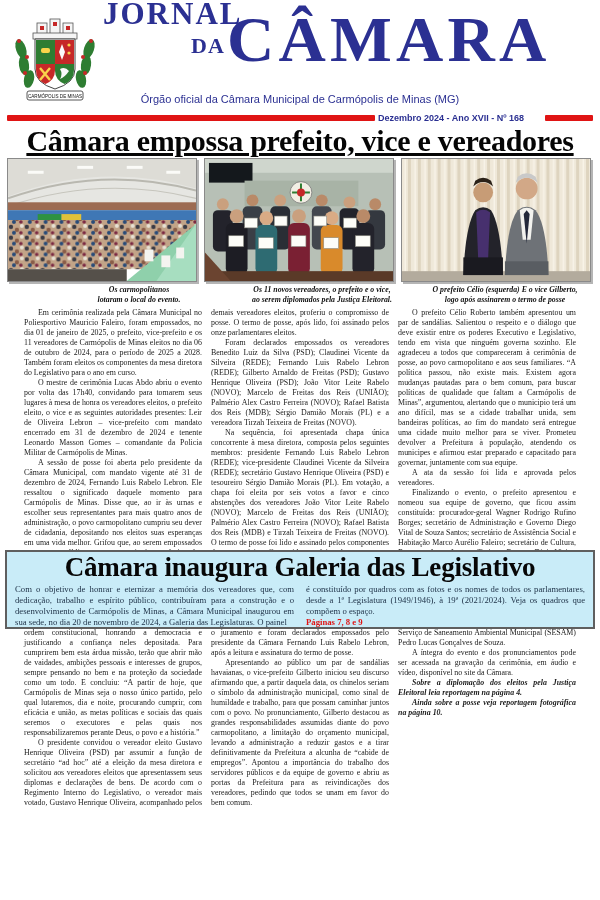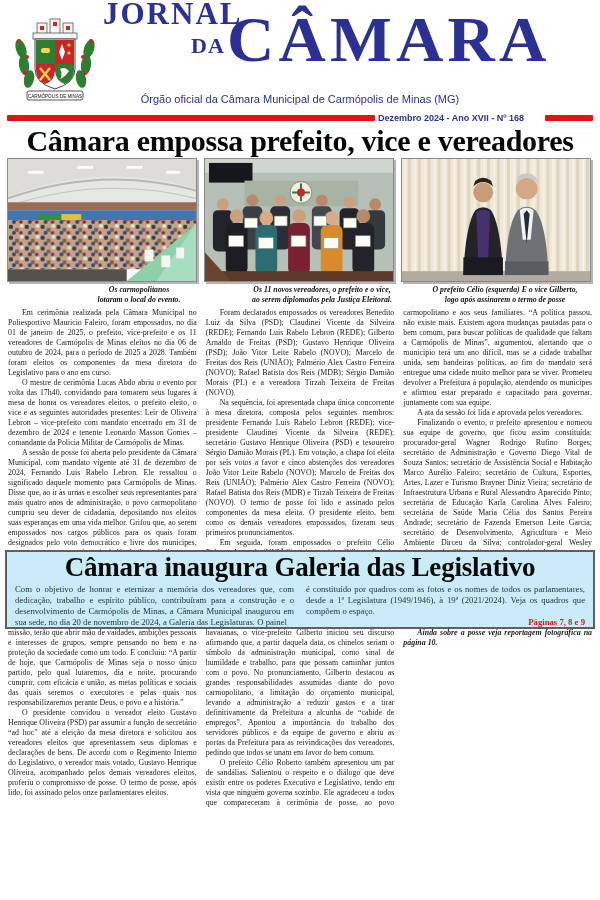--- a/index.html
+++ b/index.html
@@ -24,47 +24,47 @@
   
   .issue-bar { display:flex; align-items:center; height:12px; padding:0 7px; margin-top:2px; }
   .rule-red { background:#e01414; height:6px; border-radius:1px; }
   .rule-left { width:368px; }
   .rule-right { width:48px; margin-left:18px; }
   .issue-text { flex:1; text-align:center; color:#2b3092; white-space:nowrap;
                 font-family:"Liberation Sans", sans-serif; font-weight:bold; font-size:9px; }
 
   
   .headline { text-align:center; font-weight:bold; font-size:30px; line-height:31px;
-              color:#050505; letter-spacing:-0.3px; margin-top:1px; }
+              color:#050505; letter-spacing:-0.3px; margin-top:1px;text-decoration:underline; }
 
   
   .photo-row { display:flex; gap:7px; padding:2px 7px 0 7px; }
   .photo { width:190px; height:124px; border:1px solid #8a8a8a;
            box-shadow:2px 2px 0 #b5b5b5; overflow:hidden; }
   .photo svg { display:block; width:100%; height:100%; }
   .caption-row { display:flex; gap:7px; padding:3px 7px 0 7px;margin-left:44px; }
   .caption { width:190px; text-align:center; font-weight:bold; font-style:italic;
              font-size:7.8px; line-height:9.6px; color:#101010; }
 
   
-  .article-body { height:506px; margin-top:4px; padding:0 8px;
+  .article-body { height:506px; margin-top:4px; padding:0 24px;
                   column-count:3; column-gap:9px; column-fill:auto;
                   font-size:7.9px; line-height:10px; text-align:justify;
                   color:#1b1b1b; overflow:hidden; }
   .article-body p { text-indent:14px; margin:0; }
   .article-body p.note { font-weight:bold; font-style:italic; }
 
   
   .bottom-box { position:absolute; left:5px; right:5px; bottom:3px; height:79px;
                 background:#c9ecf8; border:2px solid #5f5f5f; padding:1px 8px 3px 8px; }
   .bottom-headline { text-align:center; font-weight:bold; font-size:27px; line-height:29px;
                      color:#070707; letter-spacing:-0.2px; }
   .bottom-cols { display:flex; gap:12px; margin-top:2px; }
   .bottom-col { flex:1; font-size:8.7px; line-height:10.9px; text-align:justify; color:#1c2f45; }
-  .pages-ref { text-align:right; font-weight:bold; color:#e01414; font-size:8.7px; }
+  .pages-ref { font-weight:bold; color:#e01414; font-size:8.7px; }
 </style>
 </head>
 <body>
 
 <div class="page">
 
   <header class="masthead">
     <svg class="logo" viewBox="0 0 88 98">
 
       <g fill="#2e7d32">

